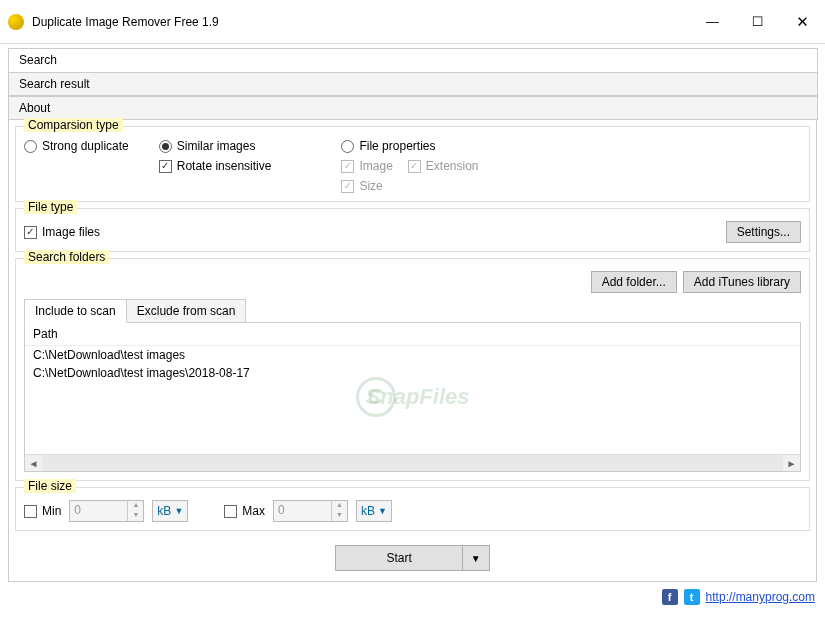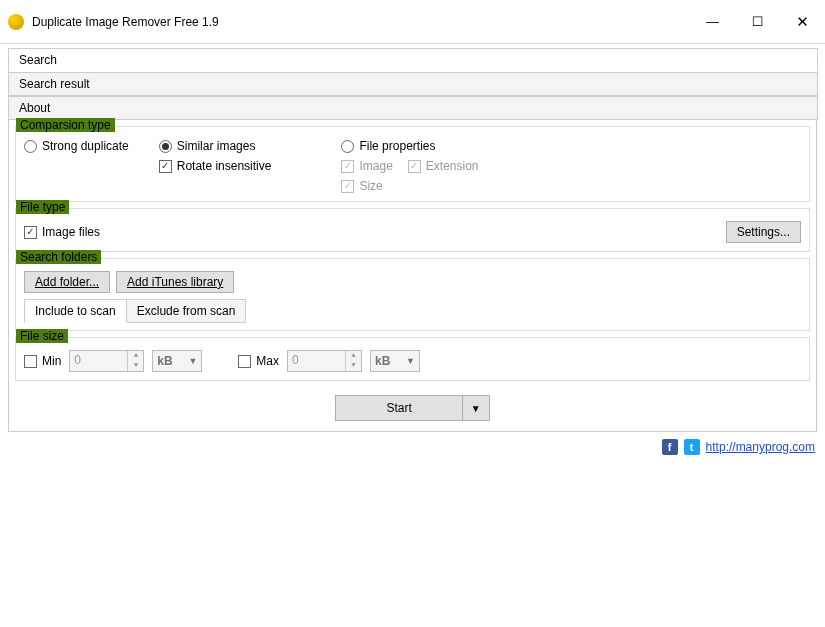--- a/index.html
+++ b/index.html
@@ -58,22 +58,22 @@
     }
     .fieldset {
       border: 1px solid #ddd;
       padding: 8px;
       margin-bottom: 6px;
       position: relative;
     }
     .fieldset-label {
       position: absolute;
       top: -9px;
-      left: 0;
-      background: #4d7c0f;
+      left: 8px;
+      background: #fef9c3;
       padding: 0 4px;
       font-size: 12px;
     }
     .comparison-row { display: flex; gap: 30px; padding-top: 4px; }
     .comp-col { display: flex; flex-direction: column; gap: 6px; }
     .radio-label, .check-label {
       display: flex; align-items: center; gap: 5px;
       font-size: 12px;
     }
     .radio, .checkbox {
@@ -98,24 +98,23 @@
       padding-top: 4px;
     }
     .btn {
       background: #e1e1e1;
       border: 1px solid #adadad;
       padding: 3px 10px;
       font-size: 12px;
       font-family: inherit;
     }
     .folder-buttons {
-      display: flex; gap: 6px;
+      display: flex; justify-content: flex-end; gap: 6px;
       margin-bottom: 6px;
       padding-top: 4px;
-      text-decoration: underline;
     }
     .sub-tabs {
       display: flex;
       margin-bottom: -1px;
     }
     .sub-tab {
       padding: 4px 10px;
       border: 1px solid #ccc;
       background: #f4f4f4;
       margin-right: -1px;
@@ -168,27 +167,26 @@
     .spinner-btns {
       width: 16px;
       border-left: 1px solid #ccc;
       display: flex; flex-direction: column;
     }
     .spinner-up, .spinner-down {
       flex: 1; font-size: 7px; text-align: center;
       color: #999;
     }
     .select {
-      width: 50px; height: 22px;
+      width: 36px; height: 22px;
       border: 1px solid #bbb;
       display: flex; align-items: center;
       padding: 0 4px;
       background: #f4f4f4;
-      color: #737373;
-      font-weight: bold;
+      color: #0369a1;
     }
     .select-arrow { margin-left: auto; font-size: 9px; }
     .start-row {
       display: flex; justify-content: center;
       padding: 8px 0 4px 0;
     }
     .start-btn {
       background: #e1e1e1;
       border: 1px solid #adadad;
       padding: 5px 50px;
@@ -314,20 +312,34 @@
   <div class="fieldset" style="position:relative;">
     <div class="fieldset-label">Search folders</div>
     <div class="folder-buttons">
       <button class="btn">Add folder...</button>
       <button class="btn">Add iTunes library</button>
     </div>
     <div class="sub-tabs">
       <div class="sub-tab active">Include to scan</div>
       <div class="sub-tab">Exclude from scan</div>
     </div>
+    <div class="path-list">
+      <div class="path-header">Path</div>
+      <div class="path-item">C:\NetDownload\test images</div>
+      <div class="path-item">C:\NetDownload\test images\2018-08-17</div>
+      <div class="watermark">
+        <span class="wm-circle">C</span>
+        <span>SnapFiles</span>
+      </div>
+      <div class="scrollbar-h">
+        <div class="scroll-arrow">◄</div>
+        <div class="scroll-track"></div>
+        <div class="scroll-arrow">►</div>
+      </div>
+    </div>
   </div>
 
   <div class="fieldset">
     <div class="fieldset-label">File size</div>
     <div class="size-row">
       <label class="check-label">
         <span class="checkbox"></span>
         <span>Min</span>
       </label>
       <div class="spinner disabled">

